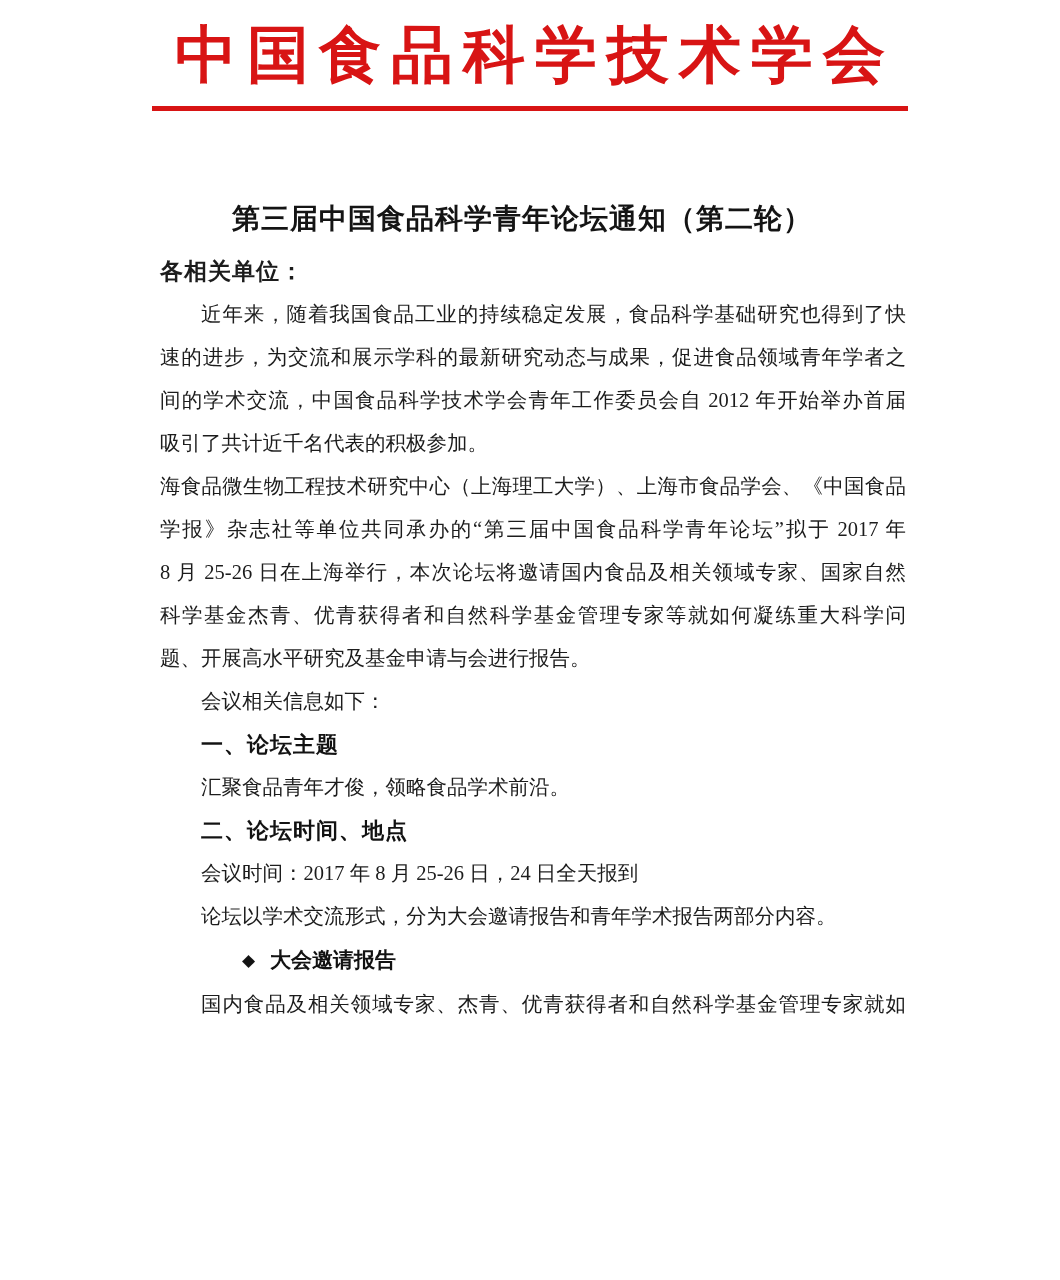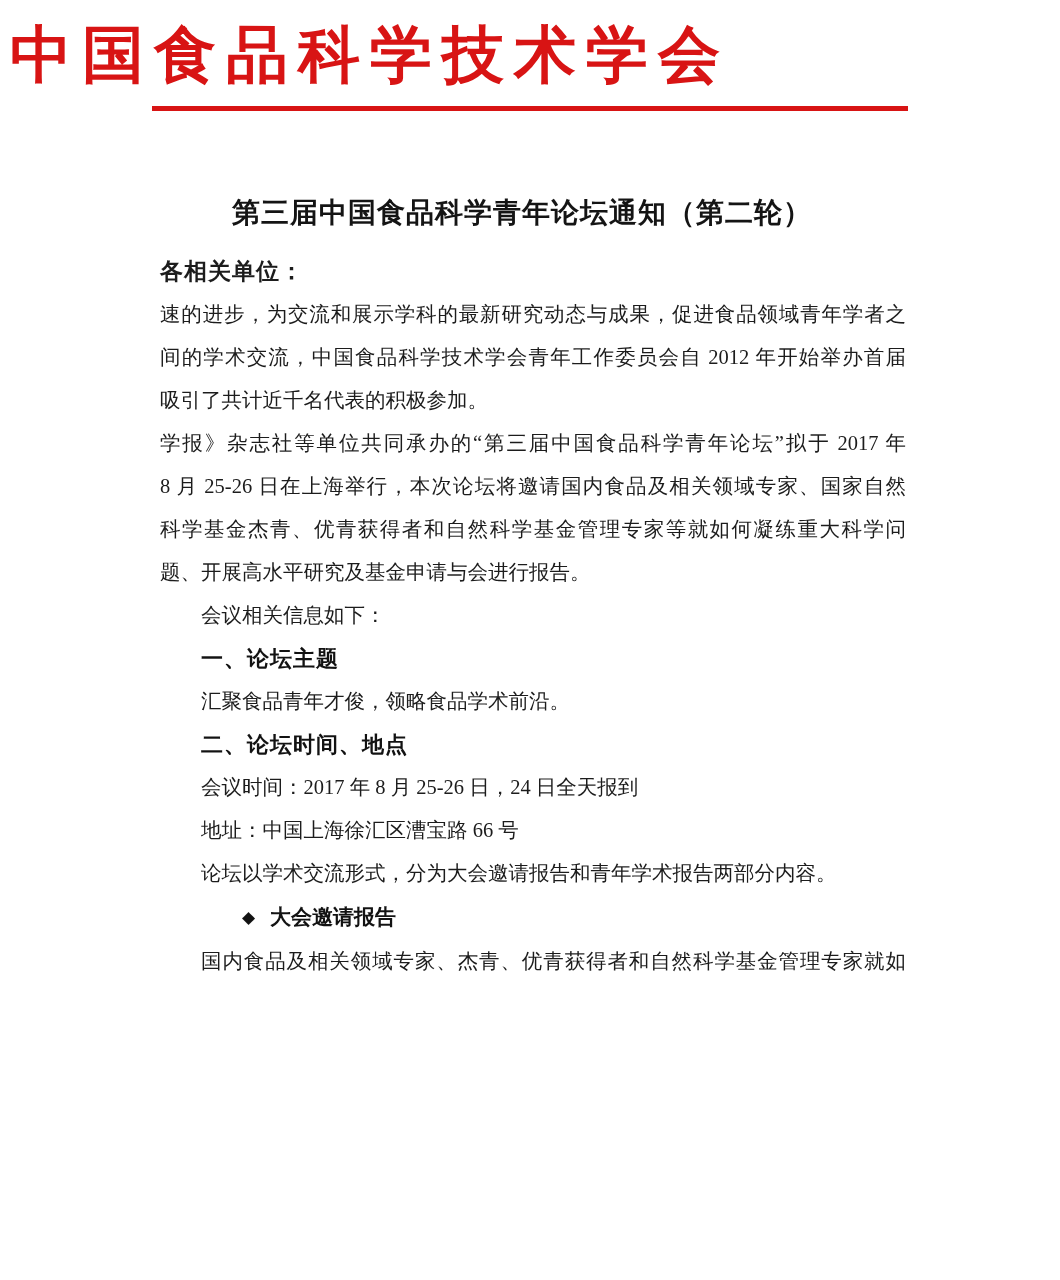--- a/index.html
+++ b/index.html
@@ -14,21 +14,21 @@
     background: #ffffff;
     overflow: hidden;
     font-family: "Liberation Serif", "DejaVu Serif", serif;
   }
   
   .org-name {
     position: absolute;
     top: 8px;
     left: 0;
     right: 0;
-    text-align: left;
+    text-align: center;
     font-family: "Liberation Serif", "DejaVu Serif", serif;
     font-weight: 700;
     font-size: 62px;
     line-height: 94px;
     letter-spacing: 10px;
     text-indent: 10px;
     color: var(--accent, #d81414);
     white-space: nowrap;
   }
   .letterhead-divider {
@@ -38,21 +38,21 @@
     width: 756px;
     height: 5px;
     background: var(--accent, #d81414);
   }
   
   .doc-title {
     position: absolute;
     top: 188px;
     left: 0;
     right: 16px;
-    margin: 6px;
+    margin: 12px;
     text-align: center;
     font-family: "Liberation Sans", "DejaVu Sans", sans-serif;
     font-weight: 700;
     font-size: 28px;
     letter-spacing: 1px;
     color: #141414;
     white-space: nowrap;
   }
   
   .doc-body {
@@ -105,30 +105,31 @@
 <div class="page">
   <header class="letterhead">
     <div class="org-name">中国食品科学技术学会</div>
     <div class="letterhead-divider"></div>
   </header>
 
   <h1 class="doc-title">第三届中国食品科学青年论坛通知（第二轮）</h1>
 
   <main class="doc-body">
       <div class="line salutation">各相关单位：</div>
+      <div class="line paragraph-line indent fill">近年来，随着我国食品工业的持续稳定发展，食品科学基础研究也得到了快</div>
       <div class="line paragraph-line fill">速的进步，为交流和展示学科的最新研究动态与成果，促进食品领域青年学者之</div>
       <div class="line paragraph-line fill">间的学术交流，中国食品科学技术学会青年工作委员会自 2012 年开始举办首届</div>
       <div class="line paragraph-line">吸引了共计近千名代表的积极参加。</div>
+      <div class="line paragraph-line fill">海食品微生物工程技术研究中心（上海理工大学）、上海市食品学会、《中国食品</div>
       <div class="line paragraph-line fill">学报》杂志社等单位共同承办的“第三届中国食品科学青年论坛”拟于 2017 年</div>
       <div class="line paragraph-line fill">8 月 25-26 日在上海举行，本次论坛将邀请国内食品及相关领域专家、国家自然</div>
       <div class="line paragraph-line fill">科学基金杰青、优青获得者和自然科学基金管理专家等就如何凝练重大科学问</div>
       <div class="line paragraph-line">题、开展高水平研究及基金申请与会进行报告。</div>
       <div class="line paragraph-line indent">会议相关信息如下：</div>
       <div class="line section-heading indent">一、论坛主题</div>
       <div class="line paragraph-line indent">汇聚食品青年才俊，领略食品学术前沿。</div>
       <div class="line section-heading indent">二、论坛时间、地点</div>
       <div class="line paragraph-line indent">会议时间：2017 年 8 月 25-26 日，24 日全天报到</div>
-      <div class="line paragraph-line indent">地址：中国上海徐汇区漕宝路 66 号</div>
       <div class="line paragraph-line indent">论坛以学术交流形式，分为大会邀请报告和青年学术报告两部分内容。</div>
       <div class="line bullet-heading indent"><span class="bullet">◆</span><span>大会邀请报告</span></div>
       <div class="line paragraph-line indent fill">国内食品及相关领域专家、杰青、优青获得者和自然科学基金管理专家就如</div>
     </main>
 </div>
 
 </body></html>

